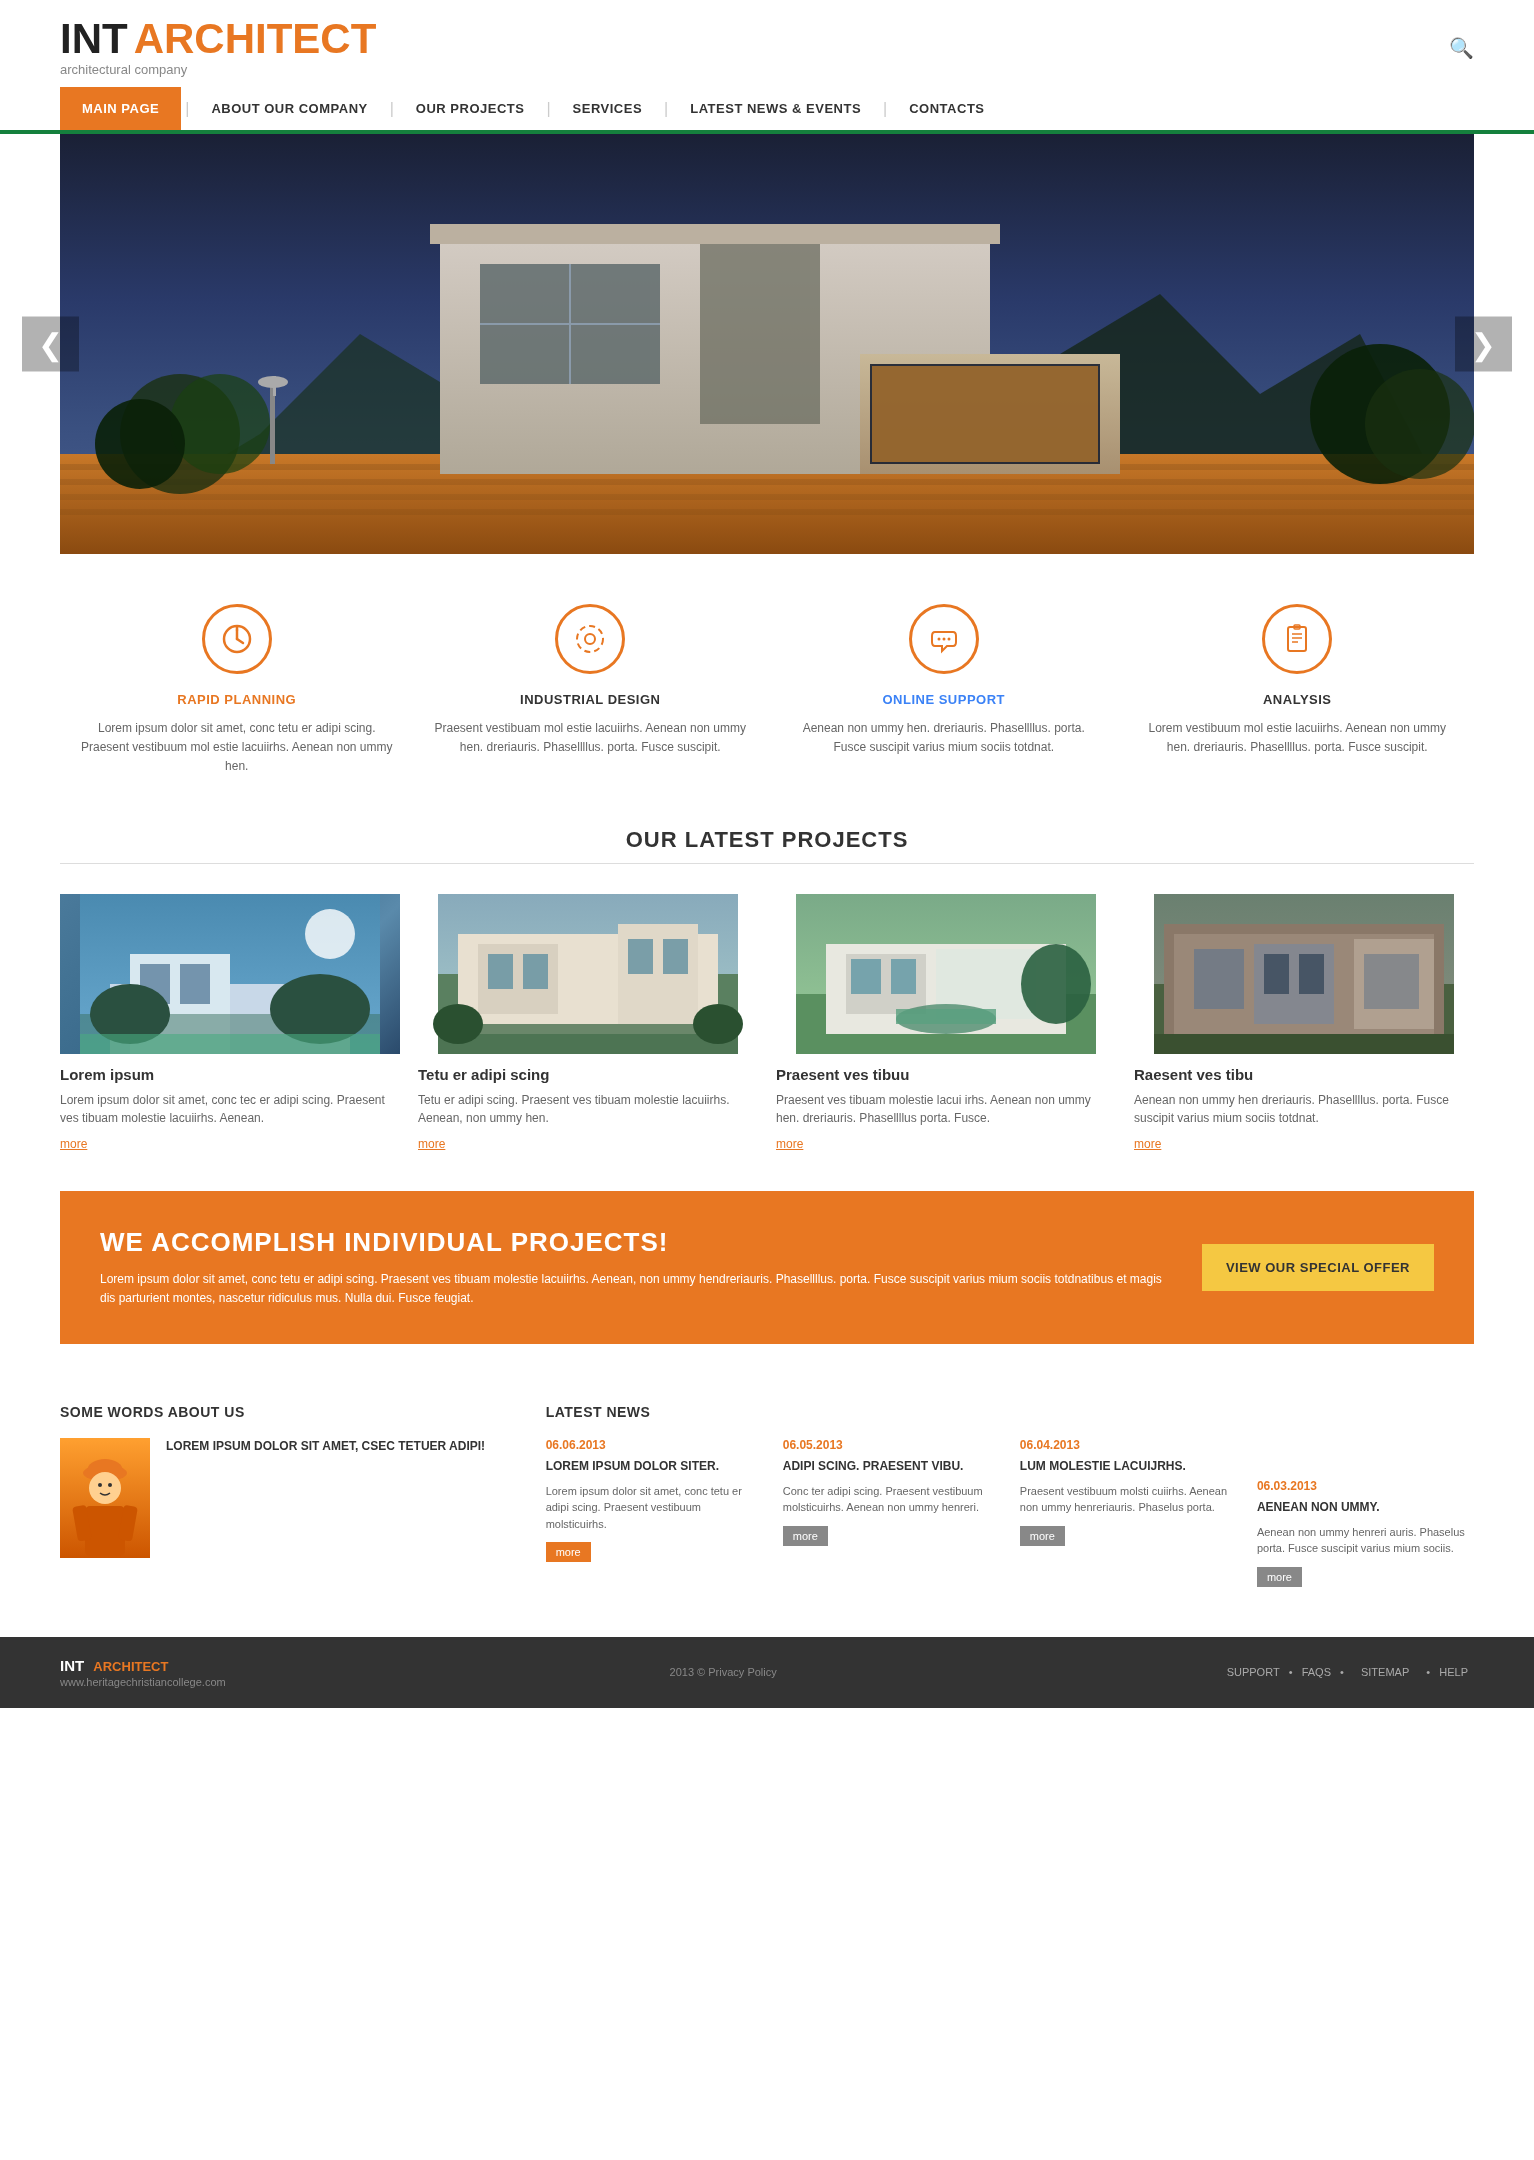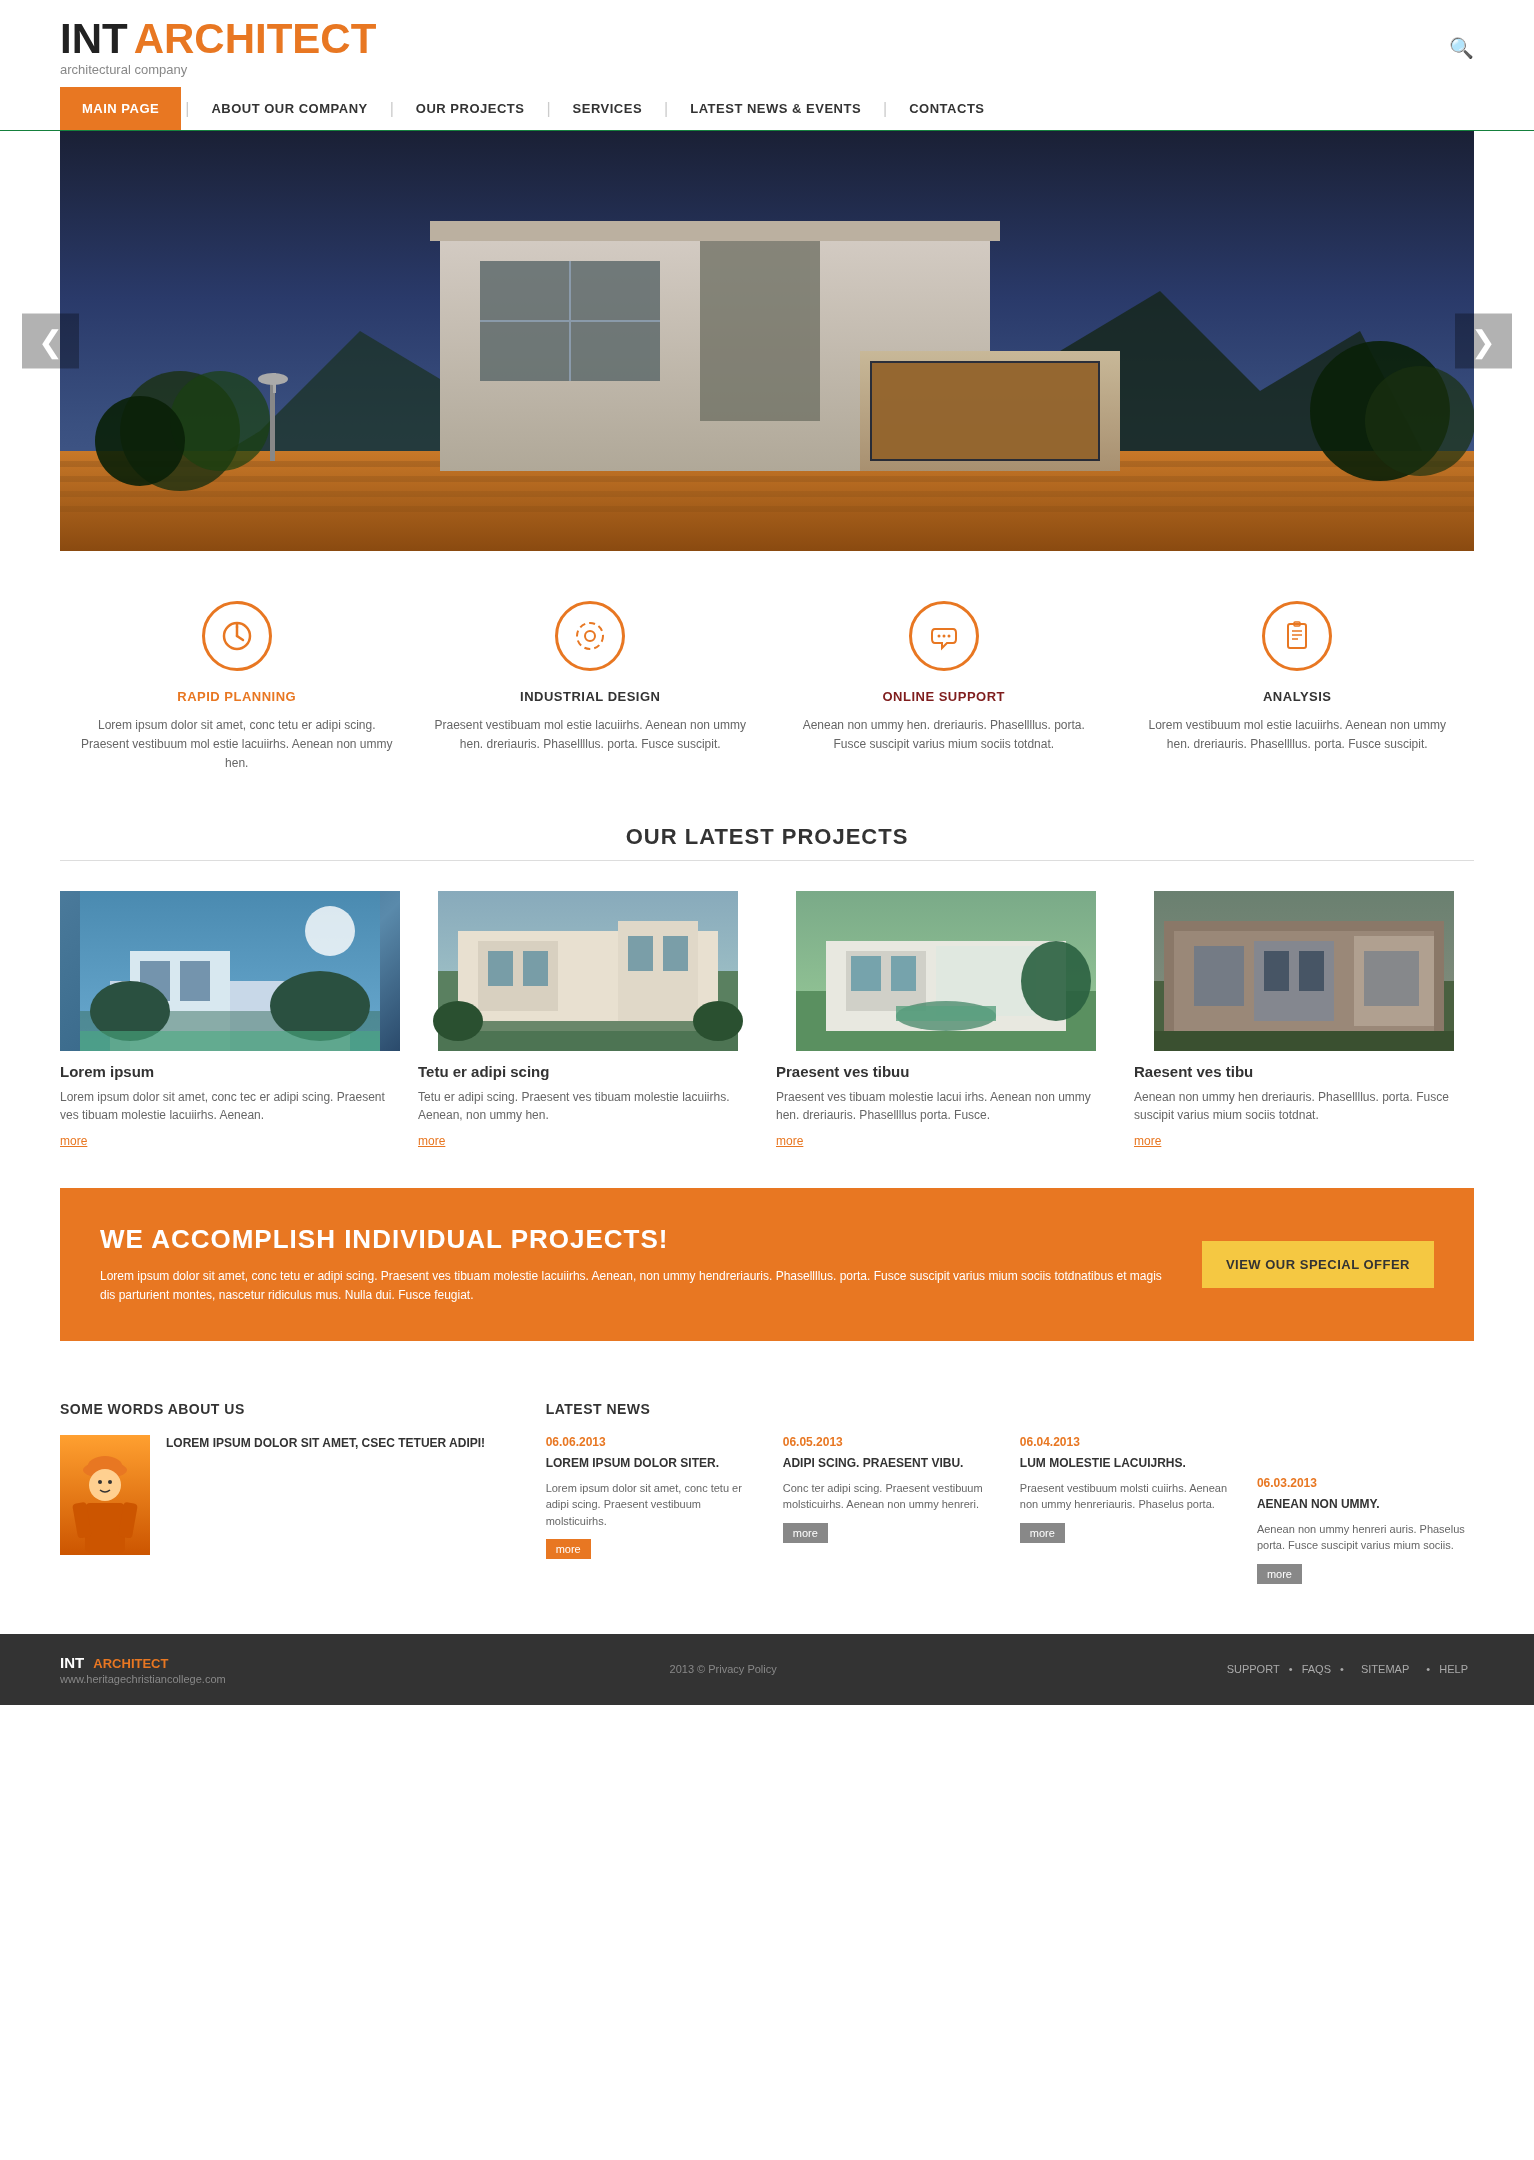--- a/index.html
+++ b/index.html
@@ -17,21 +17,21 @@
 <div style="display:flex; align-items:center; justify-content:space-between; padding:18px 60px 10px; background:#fff;">
   <div style="display:flex; flex-direction:column; cursor:pointer;">
     <div style="font-size:42px; font-weight:900; color:#222; line-height:1;">
       <span style="color:#222;">INT</span><span style="color:#e87722; margin-left:6px;">ARCHITECT</span>
     </div>
     <div style="font-size:13px; color:#888; margin-top:2px;">architectural company</div>
   </div>
   <div style="font-size:20px; color:#aaa; cursor:pointer;">🔍</div>
 </div>
 
-<nav style="background:#fff; padding:0 60px; border-bottom:1px solid #15803d; display:flex; align-items:center;">
+<nav style="background:#fff; padding:0 60px; border-bottom:4px solid #15803d; display:flex; align-items:center;">
   <div style="padding:14px 22px; font-size:13px; font-weight:700; color:#fff; cursor:pointer; text-transform:uppercase; background:#e87722; letter-spacing:0.5px;">MAIN PAGE</div>
   <span style="color:#ccc; padding:0 4px;">|</span>
   <div style="padding:14px 18px; font-size:13px; font-weight:600; color:#333; cursor:pointer; text-transform:uppercase; letter-spacing:0.5px;">ABOUT OUR COMPANY</div>
   <span style="color:#ccc; padding:0 4px;">|</span>
   <div style="padding:14px 18px; font-size:13px; font-weight:600; color:#333; cursor:pointer; text-transform:uppercase; letter-spacing:0.5px;">OUR PROJECTS</div>
   <span style="color:#ccc; padding:0 4px;">|</span>
   <div style="padding:14px 18px; font-size:13px; font-weight:600; color:#333; cursor:pointer; text-transform:uppercase; letter-spacing:0.5px;">SERVICES</div>
   <span style="color:#ccc; padding:0 4px;">|</span>
   <div style="padding:14px 18px; font-size:13px; font-weight:600; color:#333; cursor:pointer; text-transform:uppercase; letter-spacing:0.5px;">LATEST NEWS &amp; EVENTS</div>
   <span style="color:#ccc; padding:0 4px;">|</span>
@@ -138,21 +138,21 @@
 
   <div style="text-align:center; flex:1; padding:0 20px;">
     <div style="width:70px; height:70px; border-radius:50%; border:3px solid #e87722; display:flex; align-items:center; justify-content:center; margin:0 auto 18px;">
       <svg width="34" height="34" viewBox="0 0 34 34" fill="none" xmlns="http://www.w3.org/2000/svg">
         <path d="M8 24 Q5 24 5 20 L5 14 Q5 10 8 10 L26 10 Q29 10 29 14 L29 20 Q29 24 26 24 L20 24 L15 29 L15 24 Z" stroke="#e87722" stroke-width="2" fill="none"></path>
         <circle cx="12" cy="17" r="1.5" fill="#e87722"></circle>
         <circle cx="17" cy="17" r="1.5" fill="#e87722"></circle>
         <circle cx="22" cy="17" r="1.5" fill="#e87722"></circle>
       </svg>
     </div>
-    <div style="font-size:13px; font-weight:700; text-transform:uppercase; margin-bottom:12px; color:#7f1d1d; letter-spacing:0.5px;">ONLINE SUPPORT</div>
+    <div style="font-size:13px; font-weight:700; text-transform:uppercase; margin-bottom:12px; color:#3b82f6; letter-spacing:0.5px;">ONLINE SUPPORT</div>
     <div style="font-size:12px; color:#666; line-height:1.6;">Aenean non ummy hen. dreriauris. Phasellllus. porta. Fusce suscipit varius mium sociis totdnat.</div>
   </div>
 
   <div style="text-align:center; flex:1; padding:0 20px;">
     <div style="width:70px; height:70px; border-radius:50%; border:3px solid #e87722; display:flex; align-items:center; justify-content:center; margin:0 auto 18px;">
       <svg width="34" height="34" viewBox="0 0 34 34" fill="none" xmlns="http://www.w3.org/2000/svg">
         <rect x="8" y="5" width="18" height="24" rx="2" stroke="#e87722" stroke-width="2" fill="none"></rect>
         <line x1="12" y1="12" x2="22" y2="12" stroke="#e87722" stroke-width="1.5"></line>
         <line x1="12" y1="16" x2="22" y2="16" stroke="#e87722" stroke-width="1.5"></line>
         <line x1="12" y1="20" x2="18" y2="20" stroke="#e87722" stroke-width="1.5"></line>

